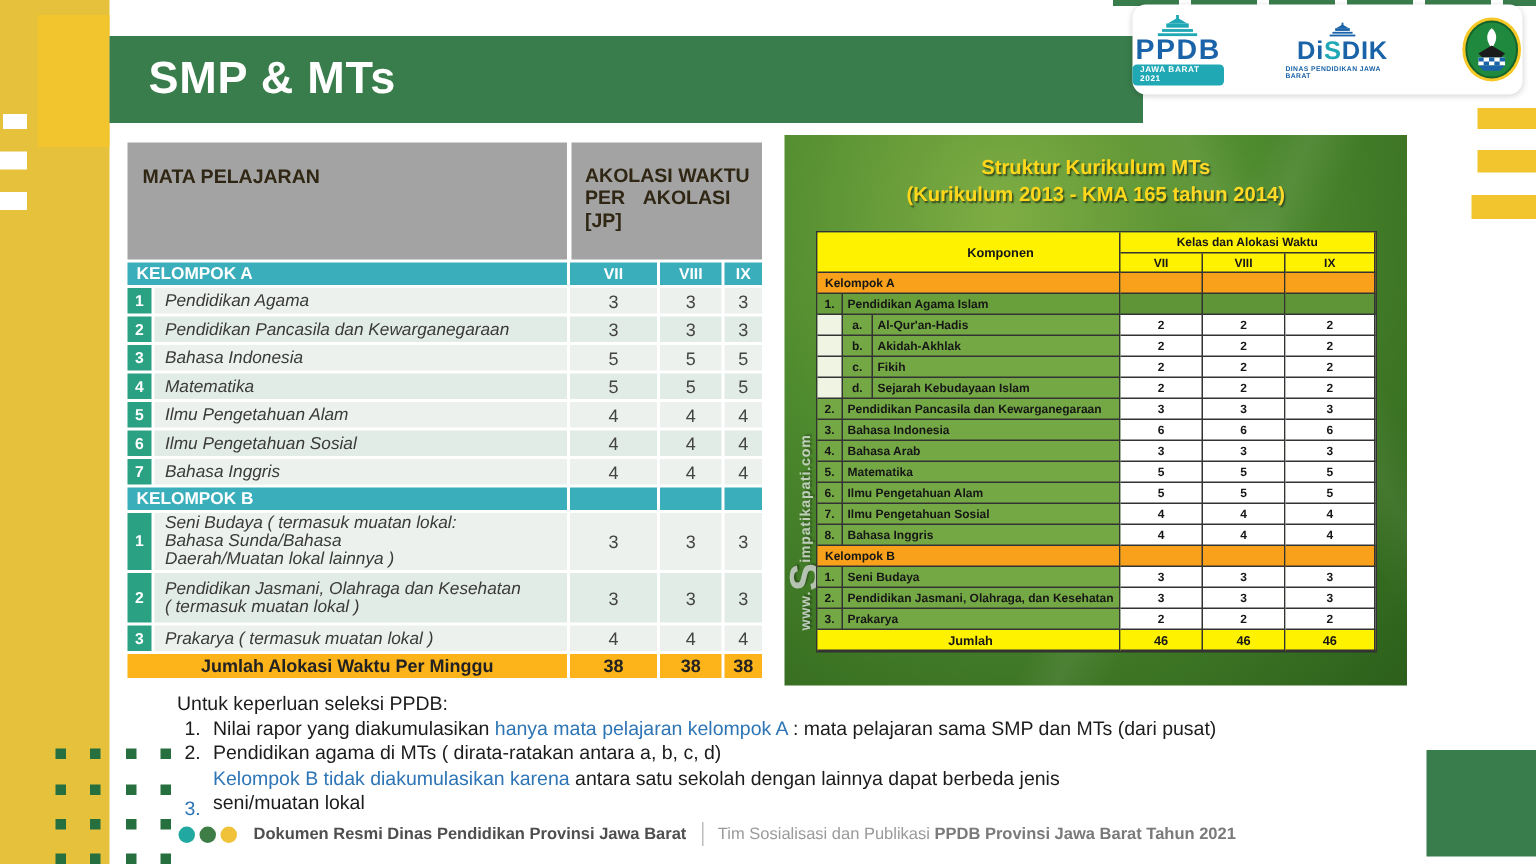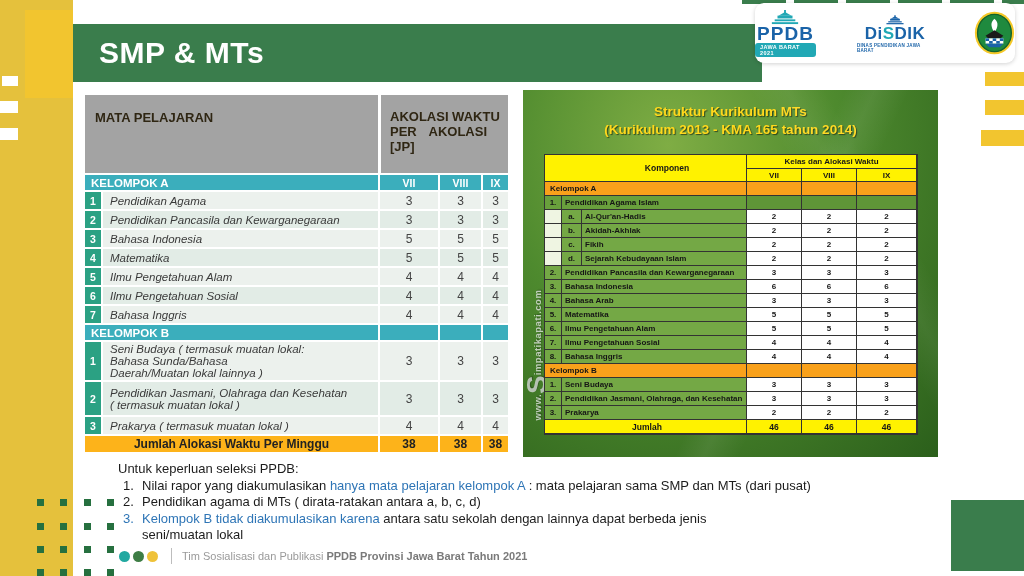--- a/index.html
+++ b/index.html
@@ -117,21 +117,21 @@
                transform:rotate(-90deg); display:flex; align-items:center; justify-content:center;
                color:rgba(222,228,222,.8); font-weight:bold; text-shadow:1px 1px 1px rgba(0,0,0,.3); }
   .watermark .wm-s { font-size:28px; color:rgba(205,212,205,.85); line-height:24px; }
   .watermark .wm-t { font-size:9.5px; letter-spacing:.5px; }
 
   
   .notes { left:118px; top:461px; width:800px; font-size:13px; color:#1C1C1C; line-height:16.5px; }
   .note-item { display:flex; }
   .n-num { width:24px; padding-left:5px; flex:none; }
   .n-text { flex:1; white-space:pre-line; }
-  .blue { color:#2E75B6; }
+  .blue { color:#2E75B6;margin-top:20px; }
 
   
   .footer { left:119px; top:548px; display:flex; align-items:center; font-size:11px; }
   .dot { width:11px; height:11px; border-radius:50%; margin-right:3px; }
   .dot-teal { background:#21A8A0; } .dot-green { background:#3E7D45; } .dot-yellow { background:#EFC239; }
   .f-left { margin-left:8px; font-weight:bold; color:#4F4F4F; }
   .f-div { width:1px; height:16px; background:#BDBDBD; margin:0 10px; }
   .f-right-light { color:#9A9A9A; }
   .f-right-dark { color:#7A7A7A; font-weight:bold; margin-left:3px; }
 </style>
@@ -522,18 +522,19 @@
       <div class="n-num blue">3.</div>
       <div class="n-text"><span class="blue">Kelompok B tidak diakumulasikan karena</span><span> antara satu sekolah dengan lainnya dapat berbeda jenis
 seni/muatan  lokal</span></div>
     </div>
   </div>
 
   <div class="abs footer">
     <span class="dot dot-teal"></span>
     <span class="dot dot-green"></span>
     <span class="dot dot-yellow"></span>
+    <span class="f-left">Dokumen Resmi Dinas Pendidikan Provinsi Jawa Barat</span>
     <span class="f-div"></span>
     <span class="f-right-light">Tim Sosialisasi dan Publikasi</span>
     <span class="f-right-dark">PPDB Provinsi Jawa Barat Tahun 2021</span>
   </div>
 
 </div>
 
 </body></html>

